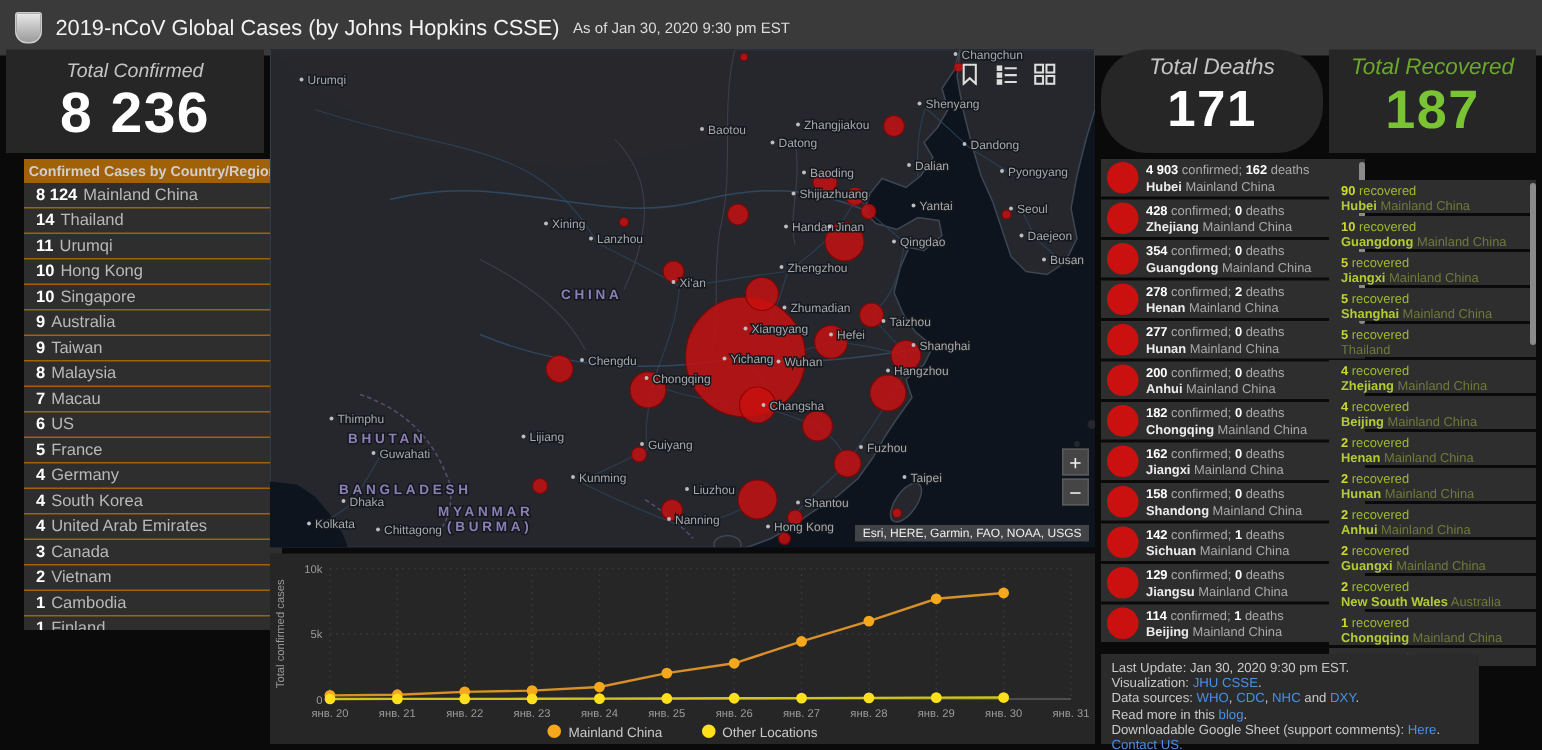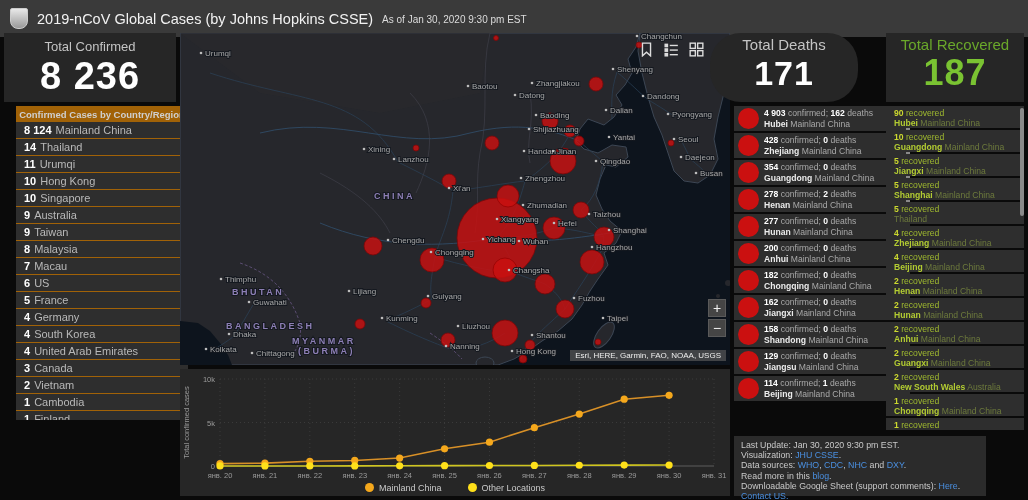--- a/index.html
+++ b/index.html
@@ -5,21 +5,21 @@
   html,body{margin:0;padding:0;background:#000;font-family:"Liberation Sans",sans-serif;}
   #app{position:relative;width:1028px;height:500px;background:#0a0a0a;overflow:hidden;}
 
   
   .header{position:absolute;left:0;top:0;width:1028px;height:37px;background:#3a3a3a;display:flex;align-items:center;gap:9px;padding-left:10px;box-sizing:border-box;}
   .logo{width:16px;height:19px;background:linear-gradient(#e8e8e8,#9a9a9a);border:1px solid #ccc;border-radius:2px 2px 8px 8px;flex:0 0 auto;}
   .h-title{color:#f2f2f2;font-size:14.5px;}
   .h-sub{color:#dcdcdc;font-size:10px;padding-top:2px;}
 
   .card{position:absolute;background:#262626;text-align:center;color:#c4c4c4;box-sizing:border-box;}
-  .card .t{font-size:13px;padding-top:6px;}
+  .card .t{font-size:13px;padding-top:6px;font-style:italic;}
   .card .n{font-size:38px;font-weight:bold;color:#fff;line-height:44px;letter-spacing:1px;}
   .card.deaths .t{font-size:15px;padding-top:3px;}
   .card.deaths .n{font-size:34px;line-height:40px;}
   .card.recov .t{font-size:15px;padding-top:3px;color:#6aa82a;}
   .card.recov .n{font-size:36px;line-height:40px;color:#7ac332;}
 
   
   #confirmed-panel{position:absolute;left:16px;top:106px;width:172px;height:314px;background:#a16207;overflow:hidden;}
   .list-hdr{font-size:9.5px;font-weight:bold;color:#cfcfcf;text-align:center;padding:3px 0 2px 0;}
   .c-row{height:16px;background:#2e2e2e;margin-bottom:1px;display:flex;align-items:center;padding-left:8px;font-size:11px;color:#b9b9b9;}
@@ -40,21 +40,21 @@
   #chart-legend .dot{display:inline-block;width:9px;height:9px;border-radius:50%;margin-right:5px;vertical-align:-1px;}
 
   
   #deaths-panel{position:absolute;left:734px;top:106px;width:176px;height:324px;overflow:hidden;}
   .d-row{height:25px;background:#2e2e2e;margin-bottom:2px;display:flex;align-items:center;padding-left:4px;box-sizing:border-box;position:relative;}
   .d-dot{width:21px;height:21px;border-radius:50%;flex:0 0 auto;margin-right:5px;}
   .d-txt{font-size:8.6px;line-height:10.5px;color:#a9a9a9;white-space:nowrap;}
   .d-txt b{color:#fff;}
   .d-txt .rg{color:#ececec;font-weight:bold;}
 
-  #recovered-panel{position:absolute;left:886px;top:106px;width:138px;height:324px;overflow:hidden;}
+  #recovered-panel{position:absolute;left:886px;top:120px;width:138px;height:324px;overflow:hidden;}
   .r-row{height:22px;background:#2e2e2e;margin-bottom:2px;padding:2px 0 0 8px;box-sizing:border-box;}
   .r-txt{font-size:8.6px;line-height:10px;white-space:nowrap;}
   .r-txt .cnt{color:#ccd92f;font-weight:bold;}
   .r-txt .rec{color:#9fb92f;}
   .r-txt .rg{color:#b3cc32;font-weight:bold;}
   .r-txt .co{color:#6d7a3c;}
 
   
   #info-panel{position:absolute;left:734px;top:436px;width:252px;height:60px;background:#2b2b2b;padding:4px 7px;box-sizing:border-box;}
   #info-panel p{margin:0;font-size:8.8px;line-height:10.2px;color:#c9c9c9;}
@@ -430,21 +430,21 @@
         <circle cx="444.1818181818182" cy="96.0865" r="3.6" fill="#ffe01a"></circle>
         <circle cx="489.09090909090907" cy="96.0256" r="3.6" fill="#ffe01a"></circle>
         <text x="9" y="53.5" fill="#9a9a9a" font-size="7.5" text-anchor="middle" transform="rotate(-90 9 53.5)">Total confirmed cases</text>
       </svg>
     <div id="chart-legend">
         <span><span class="dot" style="background: rgb(245, 168, 28);"></span><span>Mainland China</span></span>
         <span><span class="dot" style="background: rgb(255, 224, 26);"></span><span>Other Locations</span></span>
       </div>
   </div>
 
-  <div class="card deaths" style="left:710px;top:33px;width:148px;height:69px;border-radius:31px;">
+  <div class="card deaths" style="left:734px;top:33px;width:148px;height:69px;border-radius:31px;">
     <div class="t">Total Deaths</div>
     <div class="n">171</div>
   </div>
   <div id="deaths-panel">
     <div id="deaths-list">
         <div class="d-row">
           <div class="d-dot" style="background: rgb(203, 16, 16);"></div>
           <div class="d-txt">
             <div><b>4 903</b> confirmed; <b>162</b> deaths</div>
             <div><span class="rg">Hubei</span> Mainland China</div>
@@ -497,20 +497,27 @@
           <div class="d-txt">
             <div><b>162</b> confirmed; <b>0</b> deaths</div>
             <div><span class="rg">Jiangxi</span> Mainland China</div>
           </div>
         </div>
         <div class="d-row">
           <div class="d-dot" style="background: rgb(203, 16, 16);"></div>
           <div class="d-txt">
             <div><b>158</b> confirmed; <b>0</b> deaths</div>
             <div><span class="rg">Shandong</span> Mainland China</div>
+          </div>
+        </div>
+        <div class="d-row">
+          <div class="d-dot" style="background: rgb(203, 16, 16);"></div>
+          <div class="d-txt">
+            <div><b>142</b> confirmed; <b>1</b> deaths</div>
+            <div><span class="rg">Sichuan</span> Mainland China</div>
           </div>
         </div>
         <div class="d-row">
           <div class="d-dot" style="background: rgb(203, 16, 16);"></div>
           <div class="d-txt">
             <div><b>129</b> confirmed; <b>0</b> deaths</div>
             <div><span class="rg">Jiangsu</span> Mainland China</div>
           </div>
         </div>
         <div class="d-row">

